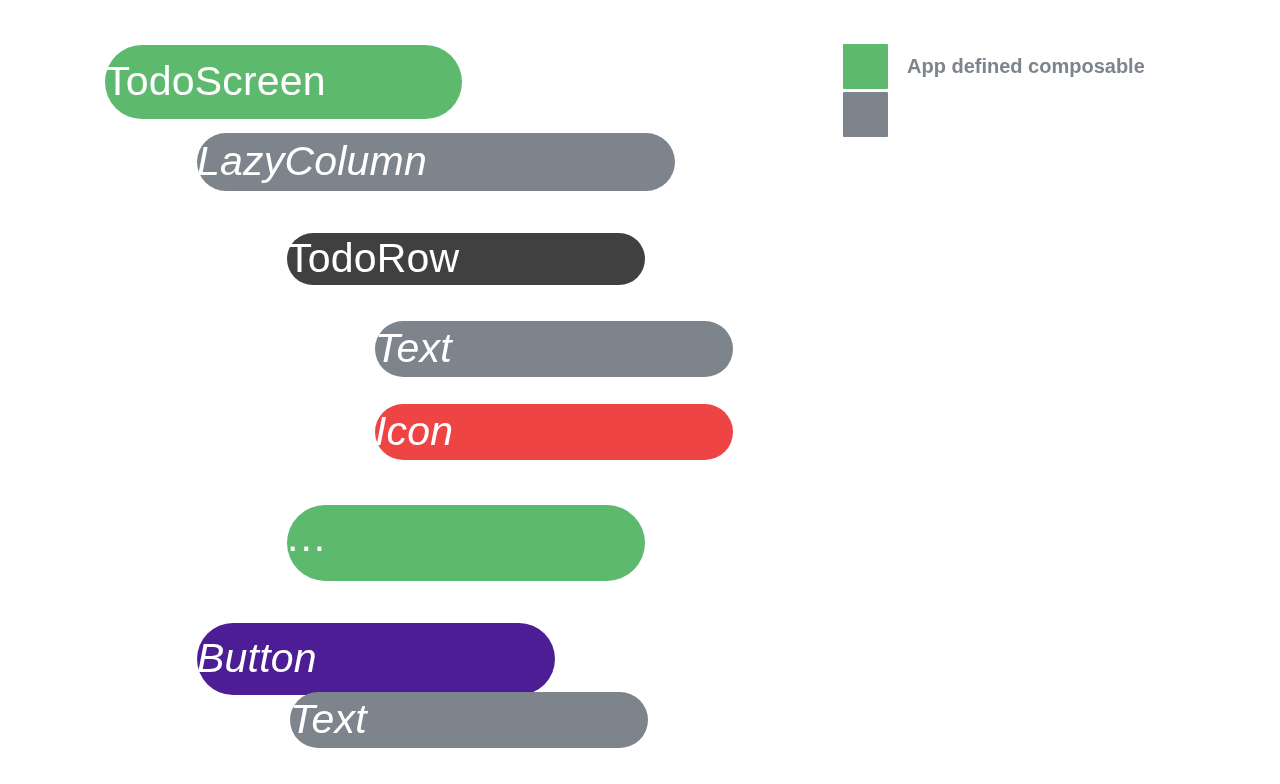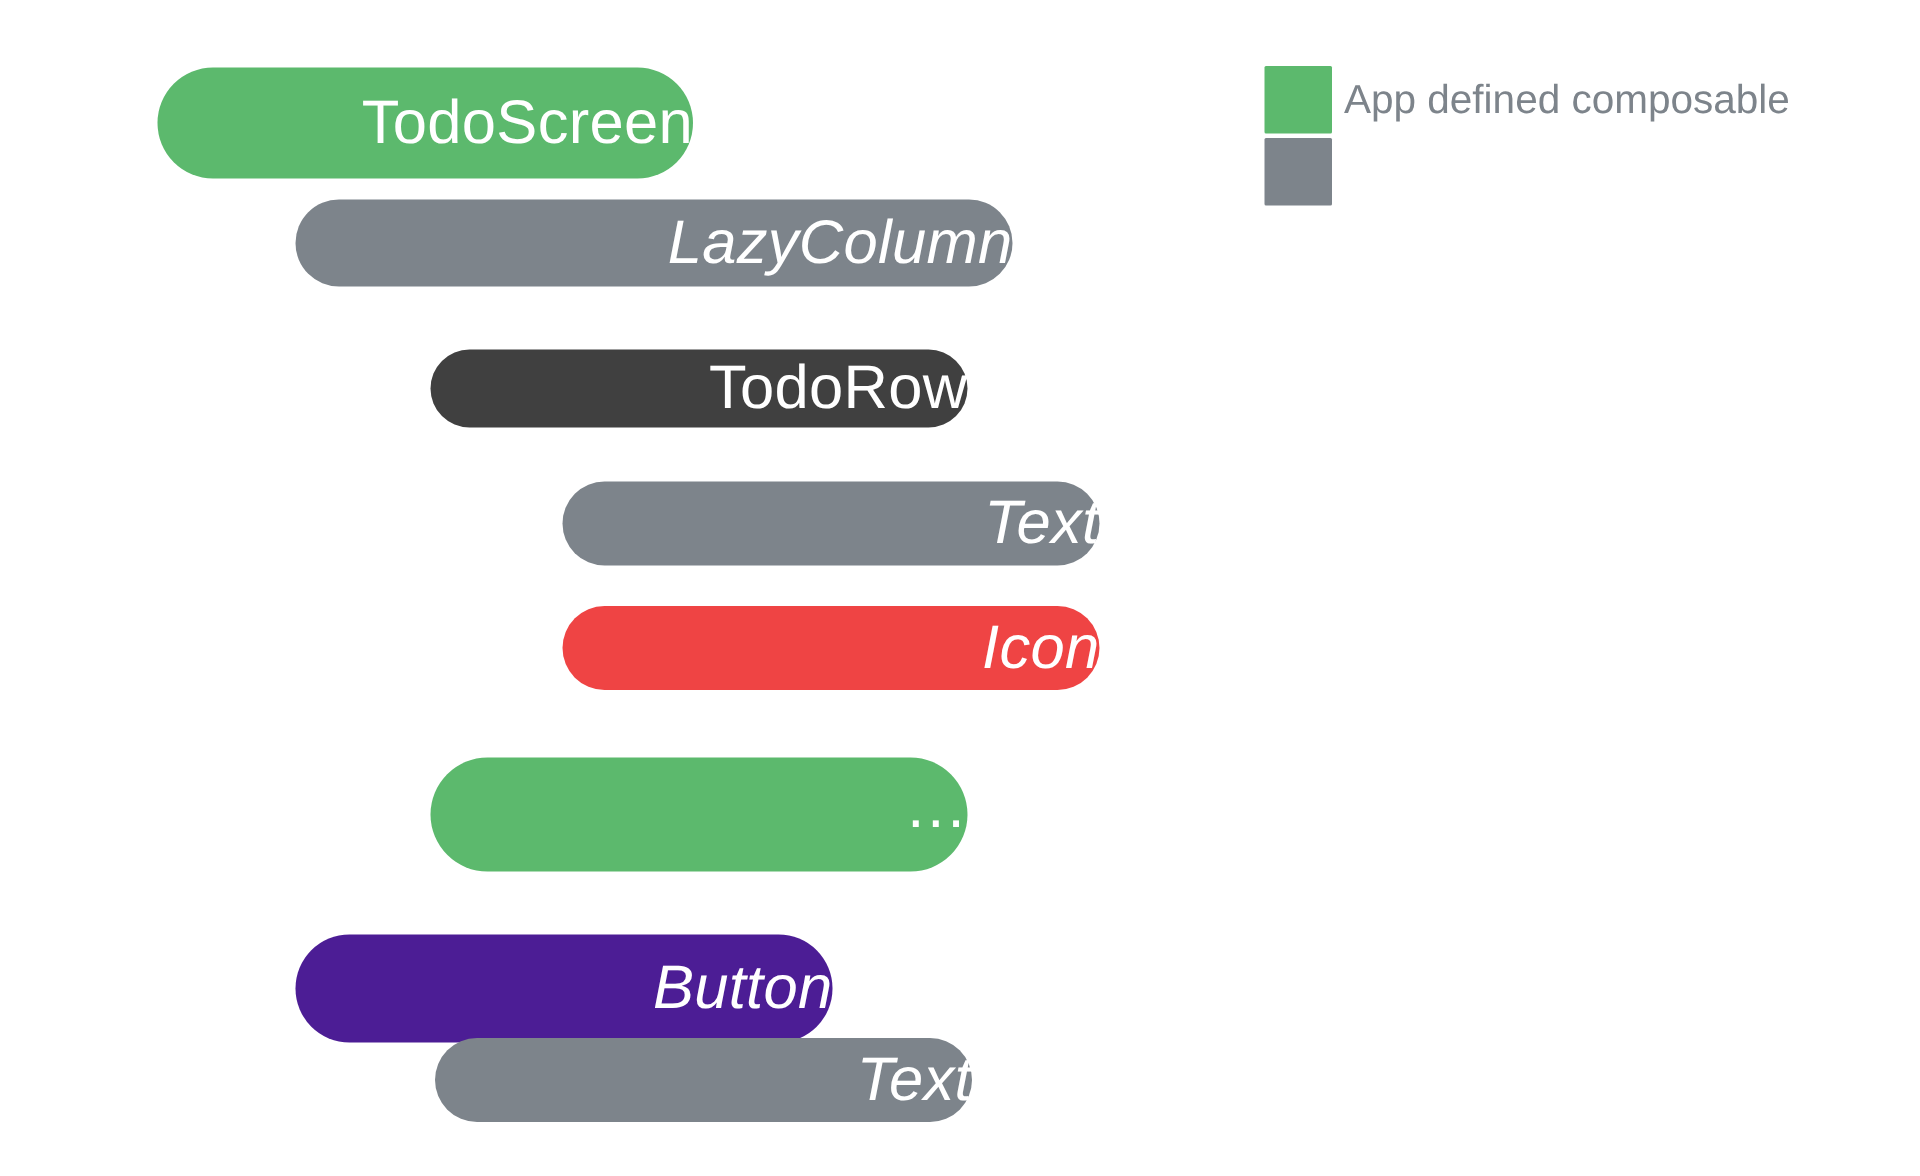--- a/index.html
+++ b/index.html
@@ -19,21 +19,21 @@
     height: 784px;
     background: #ffffff;
     overflow: hidden;
   }
 
   
   .pill {
     position: absolute;
     display: flex;
     align-items: center;
-    justify-content: flex-end;
+    justify-content: flex-start;
     box-sizing: border-box;
     border-radius: 999px;
     color: #ffffff;
     font-weight: 400;
     letter-spacing: 0.2px;
     line-height: 1;
     white-space: nowrap;
     user-select: none;
   }
   .pill.green { background: #5cb96d; }
@@ -74,25 +74,25 @@
   }
   .legend-swatch {
     width: 45px;
     height: 45px;
     flex: 0 0 45px;
     border-radius: 1px;
   }
   .legend-swatch.green { background: #5cb96d; }
   .legend-swatch.gray  { background: #7d848b; }
   .legend-label {
-    margin-left: 8px;
-    font-size: 27px;
+    margin-left: 19px;
+    font-size: 20px;
     line-height: 1;
     color: #7d848b;
-    font-weight: 400;
+    font-weight: 700;
     white-space: nowrap;
   }
 </style>
 </head>
 <body>
 
 <div id="canvas">
 
   <div id="nodes">
       <div class="pill green" style="left: 105px; top: 45px; width: 357px; height: 74px; background: rgb(92, 185, 109);">

